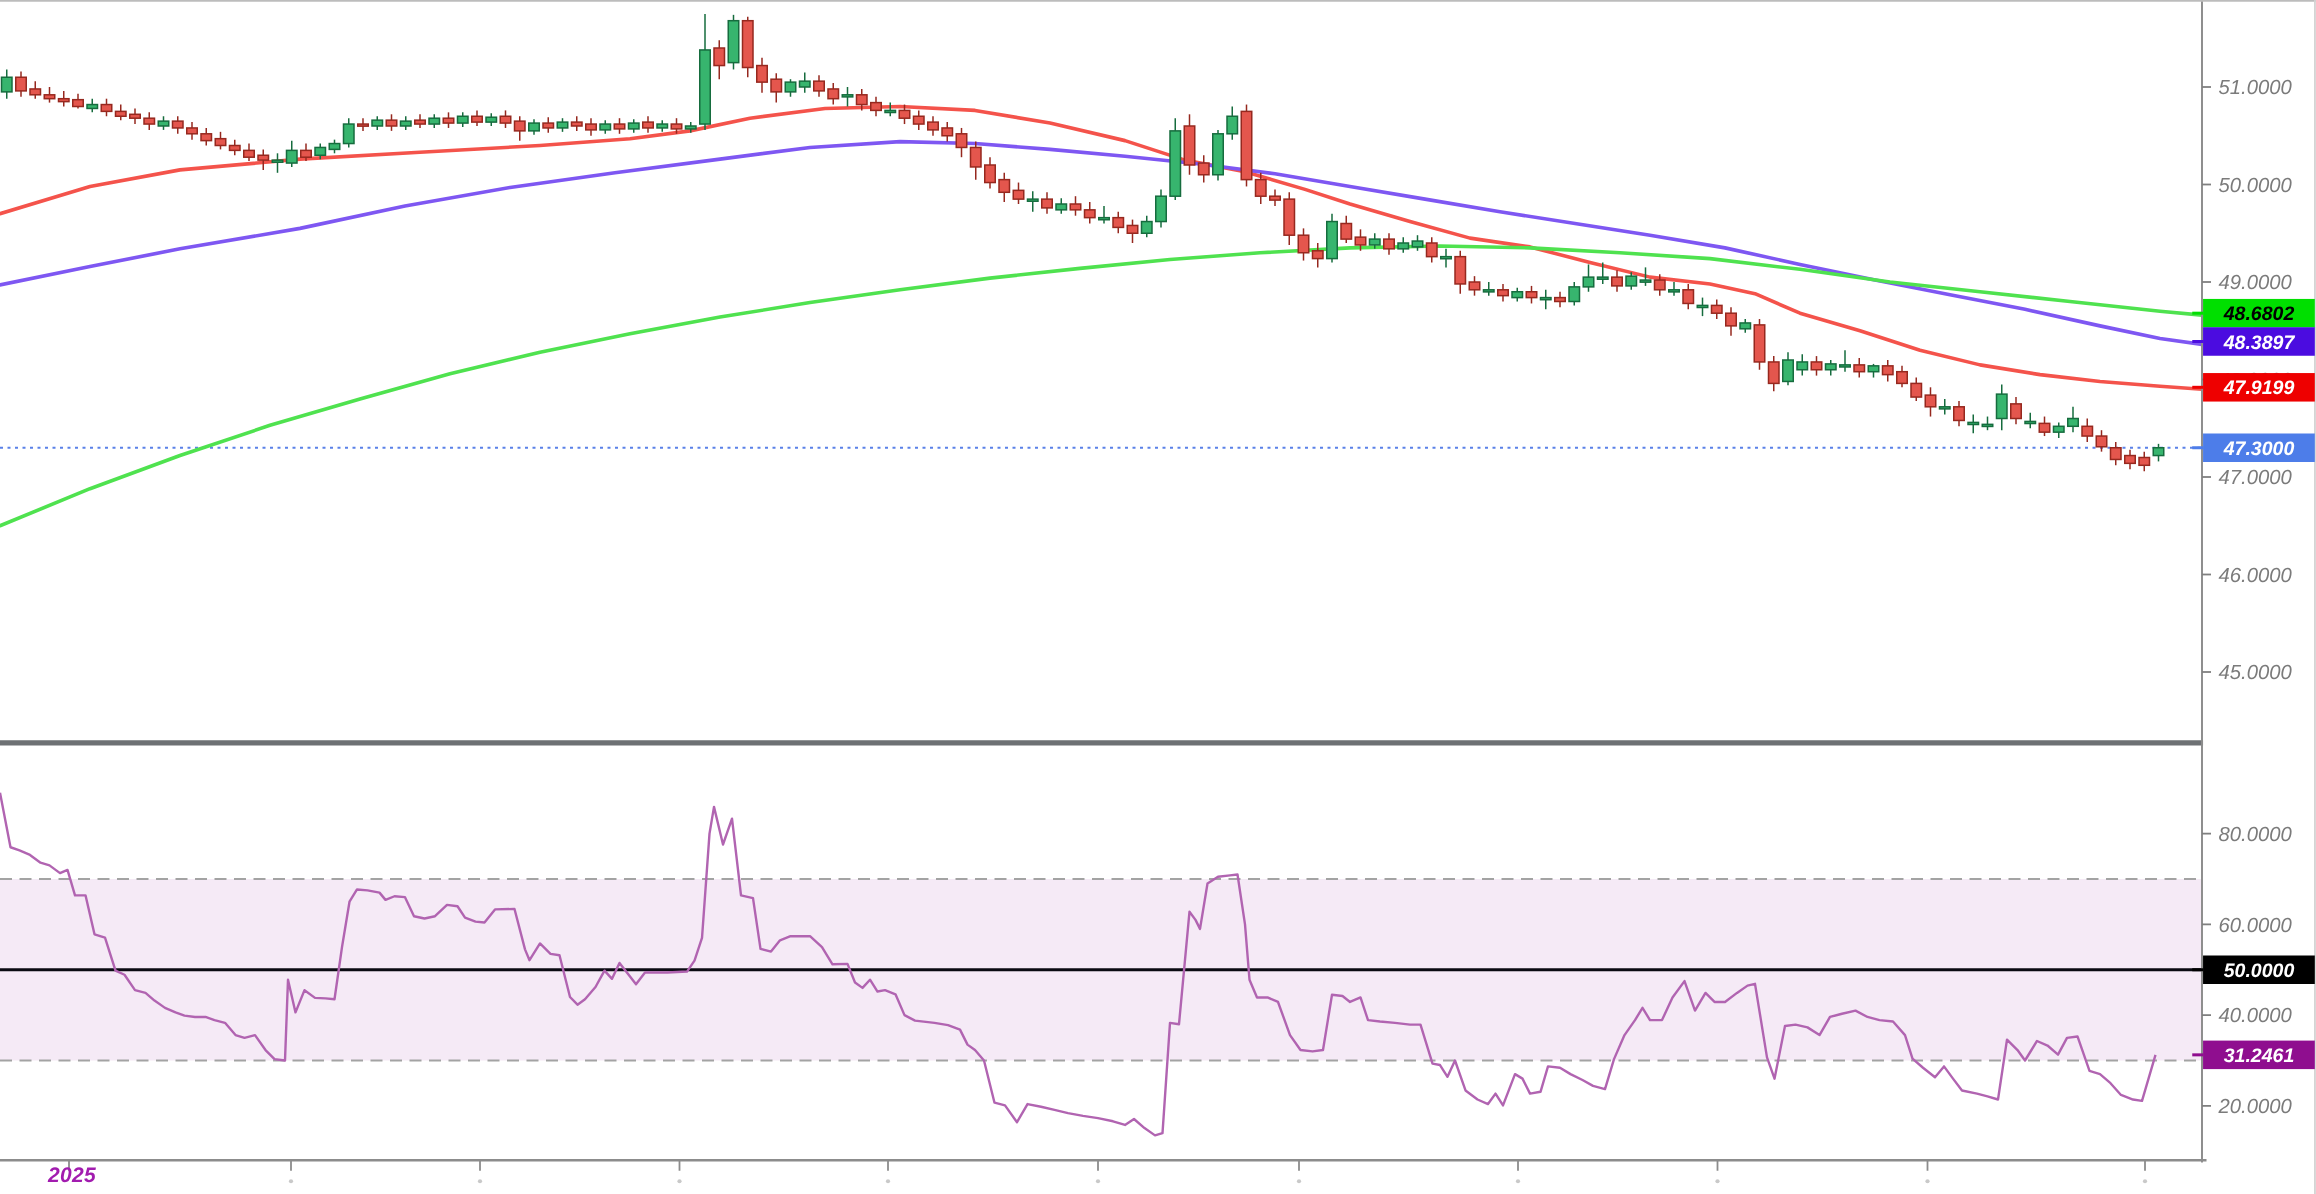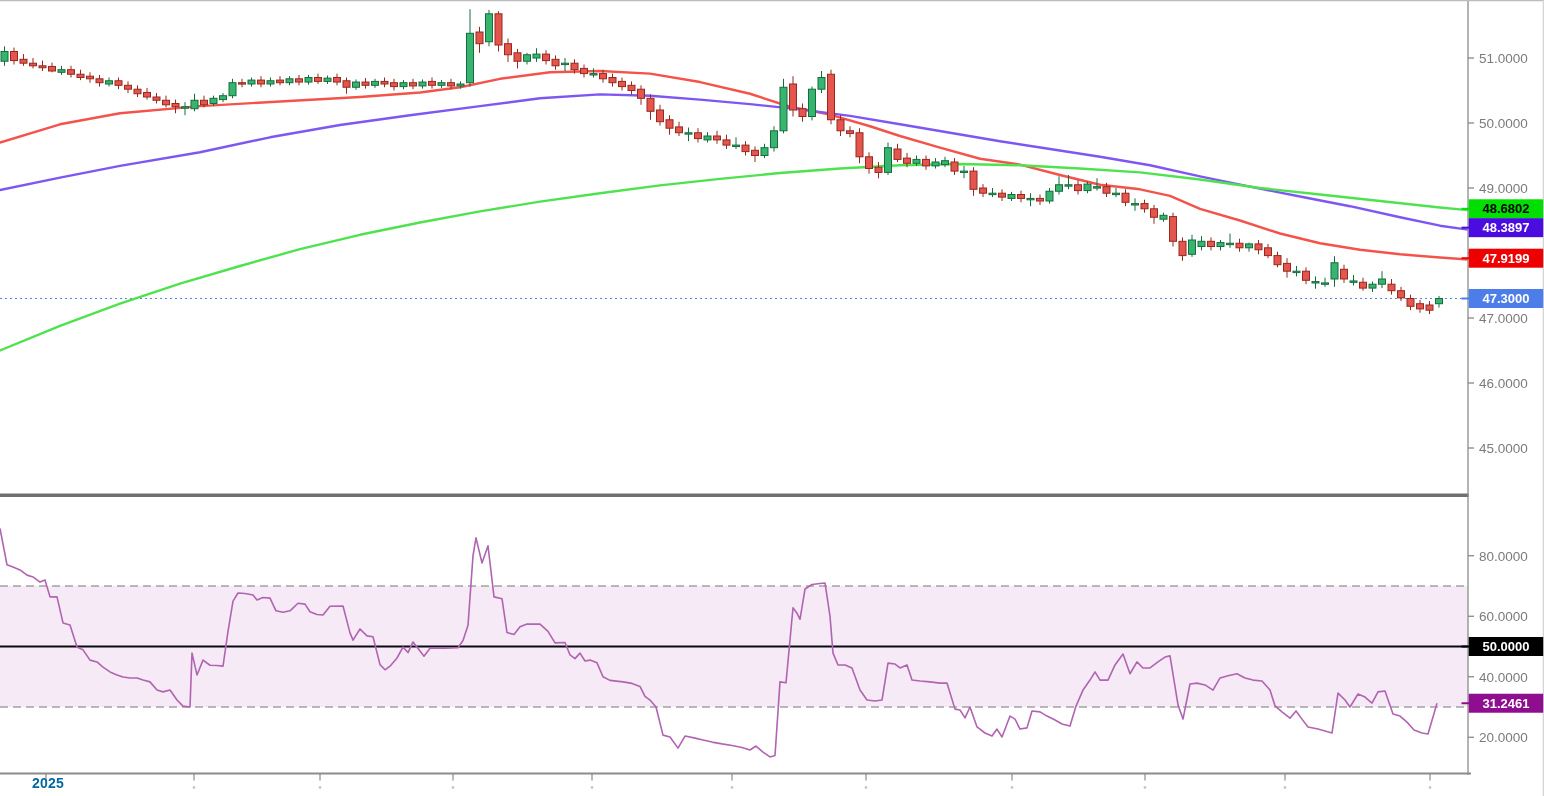--- a/index.html
+++ b/index.html
@@ -2,25 +2,26 @@
 <html><head>
 <meta charset="utf-8">
 <style>
   html,body{margin:0;padding:0;background:#fff;}
   #app{
     position:relative;
     width:1544px;height:796px;
     background:#ffffff;
     font-family:"Liberation Sans", sans-serif;
     overflow:hidden;
+    font-style:italic;
   }
   #chart{position:absolute;left:0;top:0;}
   #year-label{
     position:absolute;left:26px;top:775px;width:44px;
-    font-size:14px;font-weight:700;color:#0369a1;text-align:center;
+    font-size:14px;font-weight:700;color:#a21caf;text-align:center;
     letter-spacing:0.2px;
   }
   svg text{font-family:"Liberation Sans", sans-serif;}
 </style>
 </head>
 <body>
 
 <div id="app">
   <svg id="chart" width="1544" height="796" viewBox="0 0 1544 796">
       <defs>

